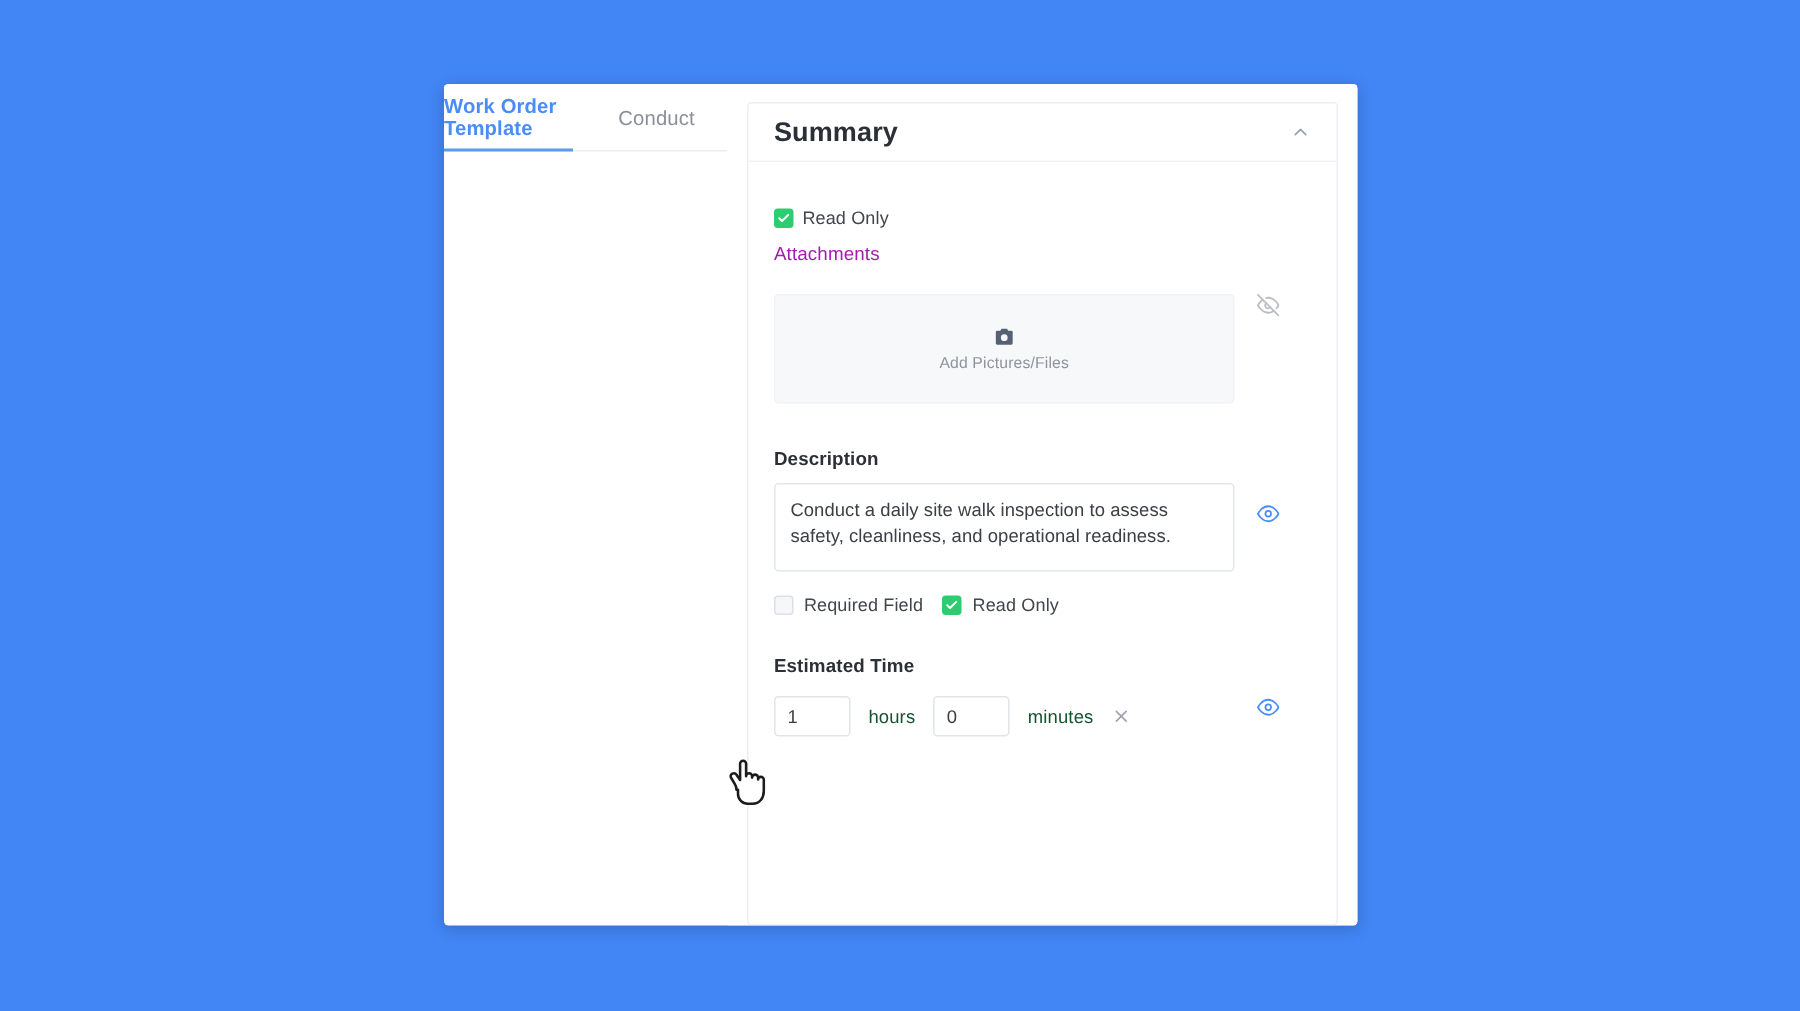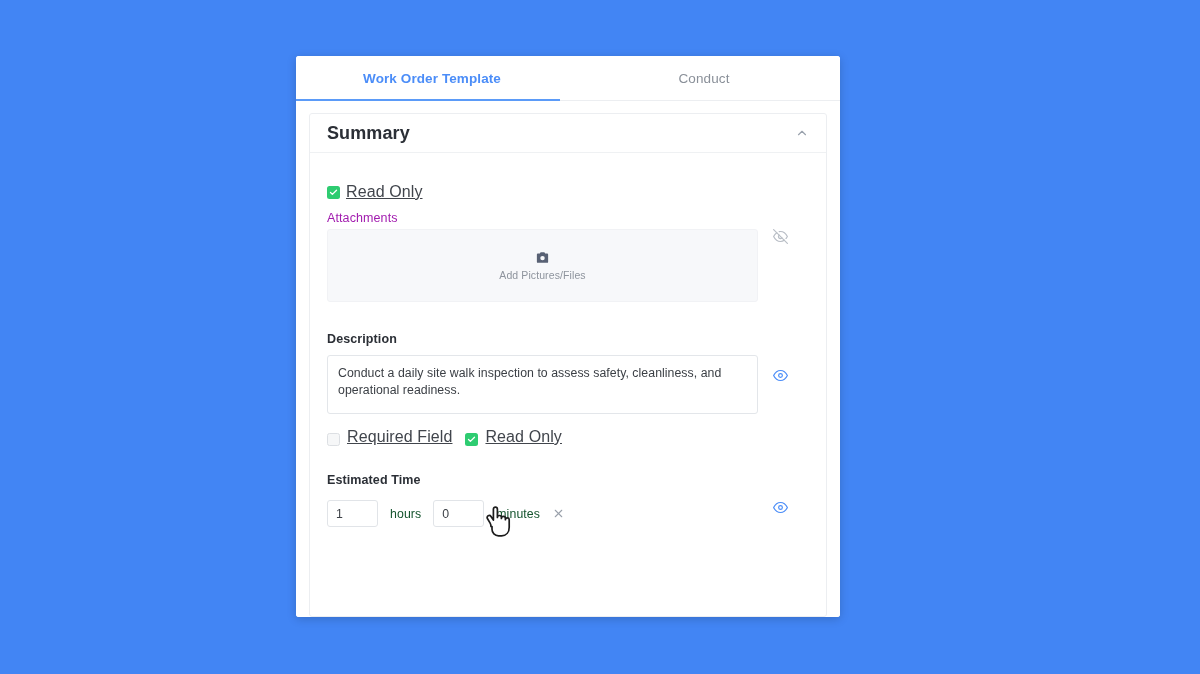--- a/index.html
+++ b/index.html
@@ -14,28 +14,28 @@
     background: #4285f4;
     font-family: "Liberation Sans", sans-serif;
     position: relative;
   }
 
   
   .modal {
     position: absolute;
     left: 296px;
     top: 56px;
-    width: 544px;
+    width: 609px;
     height: 561px;
     background: #ffffff;
     border-radius: 3px;
     box-shadow: 0 2px 10px rgba(0,0,0,0.18);
     overflow: hidden;
     display: flex;
-    flex-direction: column;
+    flex-direction: row;
   }
 
   
   .tabbar {
     height: 45px;
     display: flex;
     align-items: stretch;
     border-bottom: 1px solid #eceef1;
     flex: 0 0 auto;
     background: #fff;
@@ -145,25 +145,24 @@
     flex: 0 0 auto;
     display: flex;
     align-items: center;
     justify-content: center;
     cursor: pointer;
   }
   .cbox.on { background: #2ecc71; }
   .cbox.off { background: #f6f7f8; border: 1px solid #dcdfe3; }
   .cbox.on svg { width: 9px; height: 9px; color: #fff; }
   .chk-label {
-    font-size: 16px;
+    font-size: 12px;
     color: #41454c;
     letter-spacing: .1px;
     user-select: none;
-    text-decoration: underline;
   }
 
   
   .field-label {
     font-size: 12.5px;
     font-weight: 700;
     color: #2b2f36;
     letter-spacing: .1px;
   }
   .field-label.muted {
@@ -305,21 +304,21 @@
           <span class="cbox on">
             <svg viewBox="0 0 24 24" fill="none" stroke="currentColor" stroke-width="3.5" stroke-linecap="round" stroke-linejoin="round">
                 <polyline points="20 6 9 17 4 12"></polyline>
               </svg>
           </span>
           <span class="chk-label">Read Only</span>
         </div>
 
         <div class="attach-block">
           <div class="field-label muted">Attachments</div>
-          <div class="row-with-eye" style="margin-top:4px;">
+          <div class="row-with-eye" style="margin-top:20px;">
             <div class="grow">
               <div class="attach-box">
                 <span>
                   <svg class="cam-icon" viewBox="0 0 24 24" fill="currentColor">
                     <path d="M9 3.5l-1.2 2H4.5A1.5 1.5 0 0 0 3 7v12a1.5 1.5 0 0 0 1.5 1.5h15A1.5 1.5 0 0 0 21 19V7a1.5 1.5 0 0 0-1.5-1.5h-3.3l-1.2-2H9z"></path>
                     <circle cx="12" cy="13" r="3.6" fill="#f7f8fa"></circle>
                   </svg>
                 </span>
                 <span class="attach-text">Add Pictures/Files</span>
               </div>

